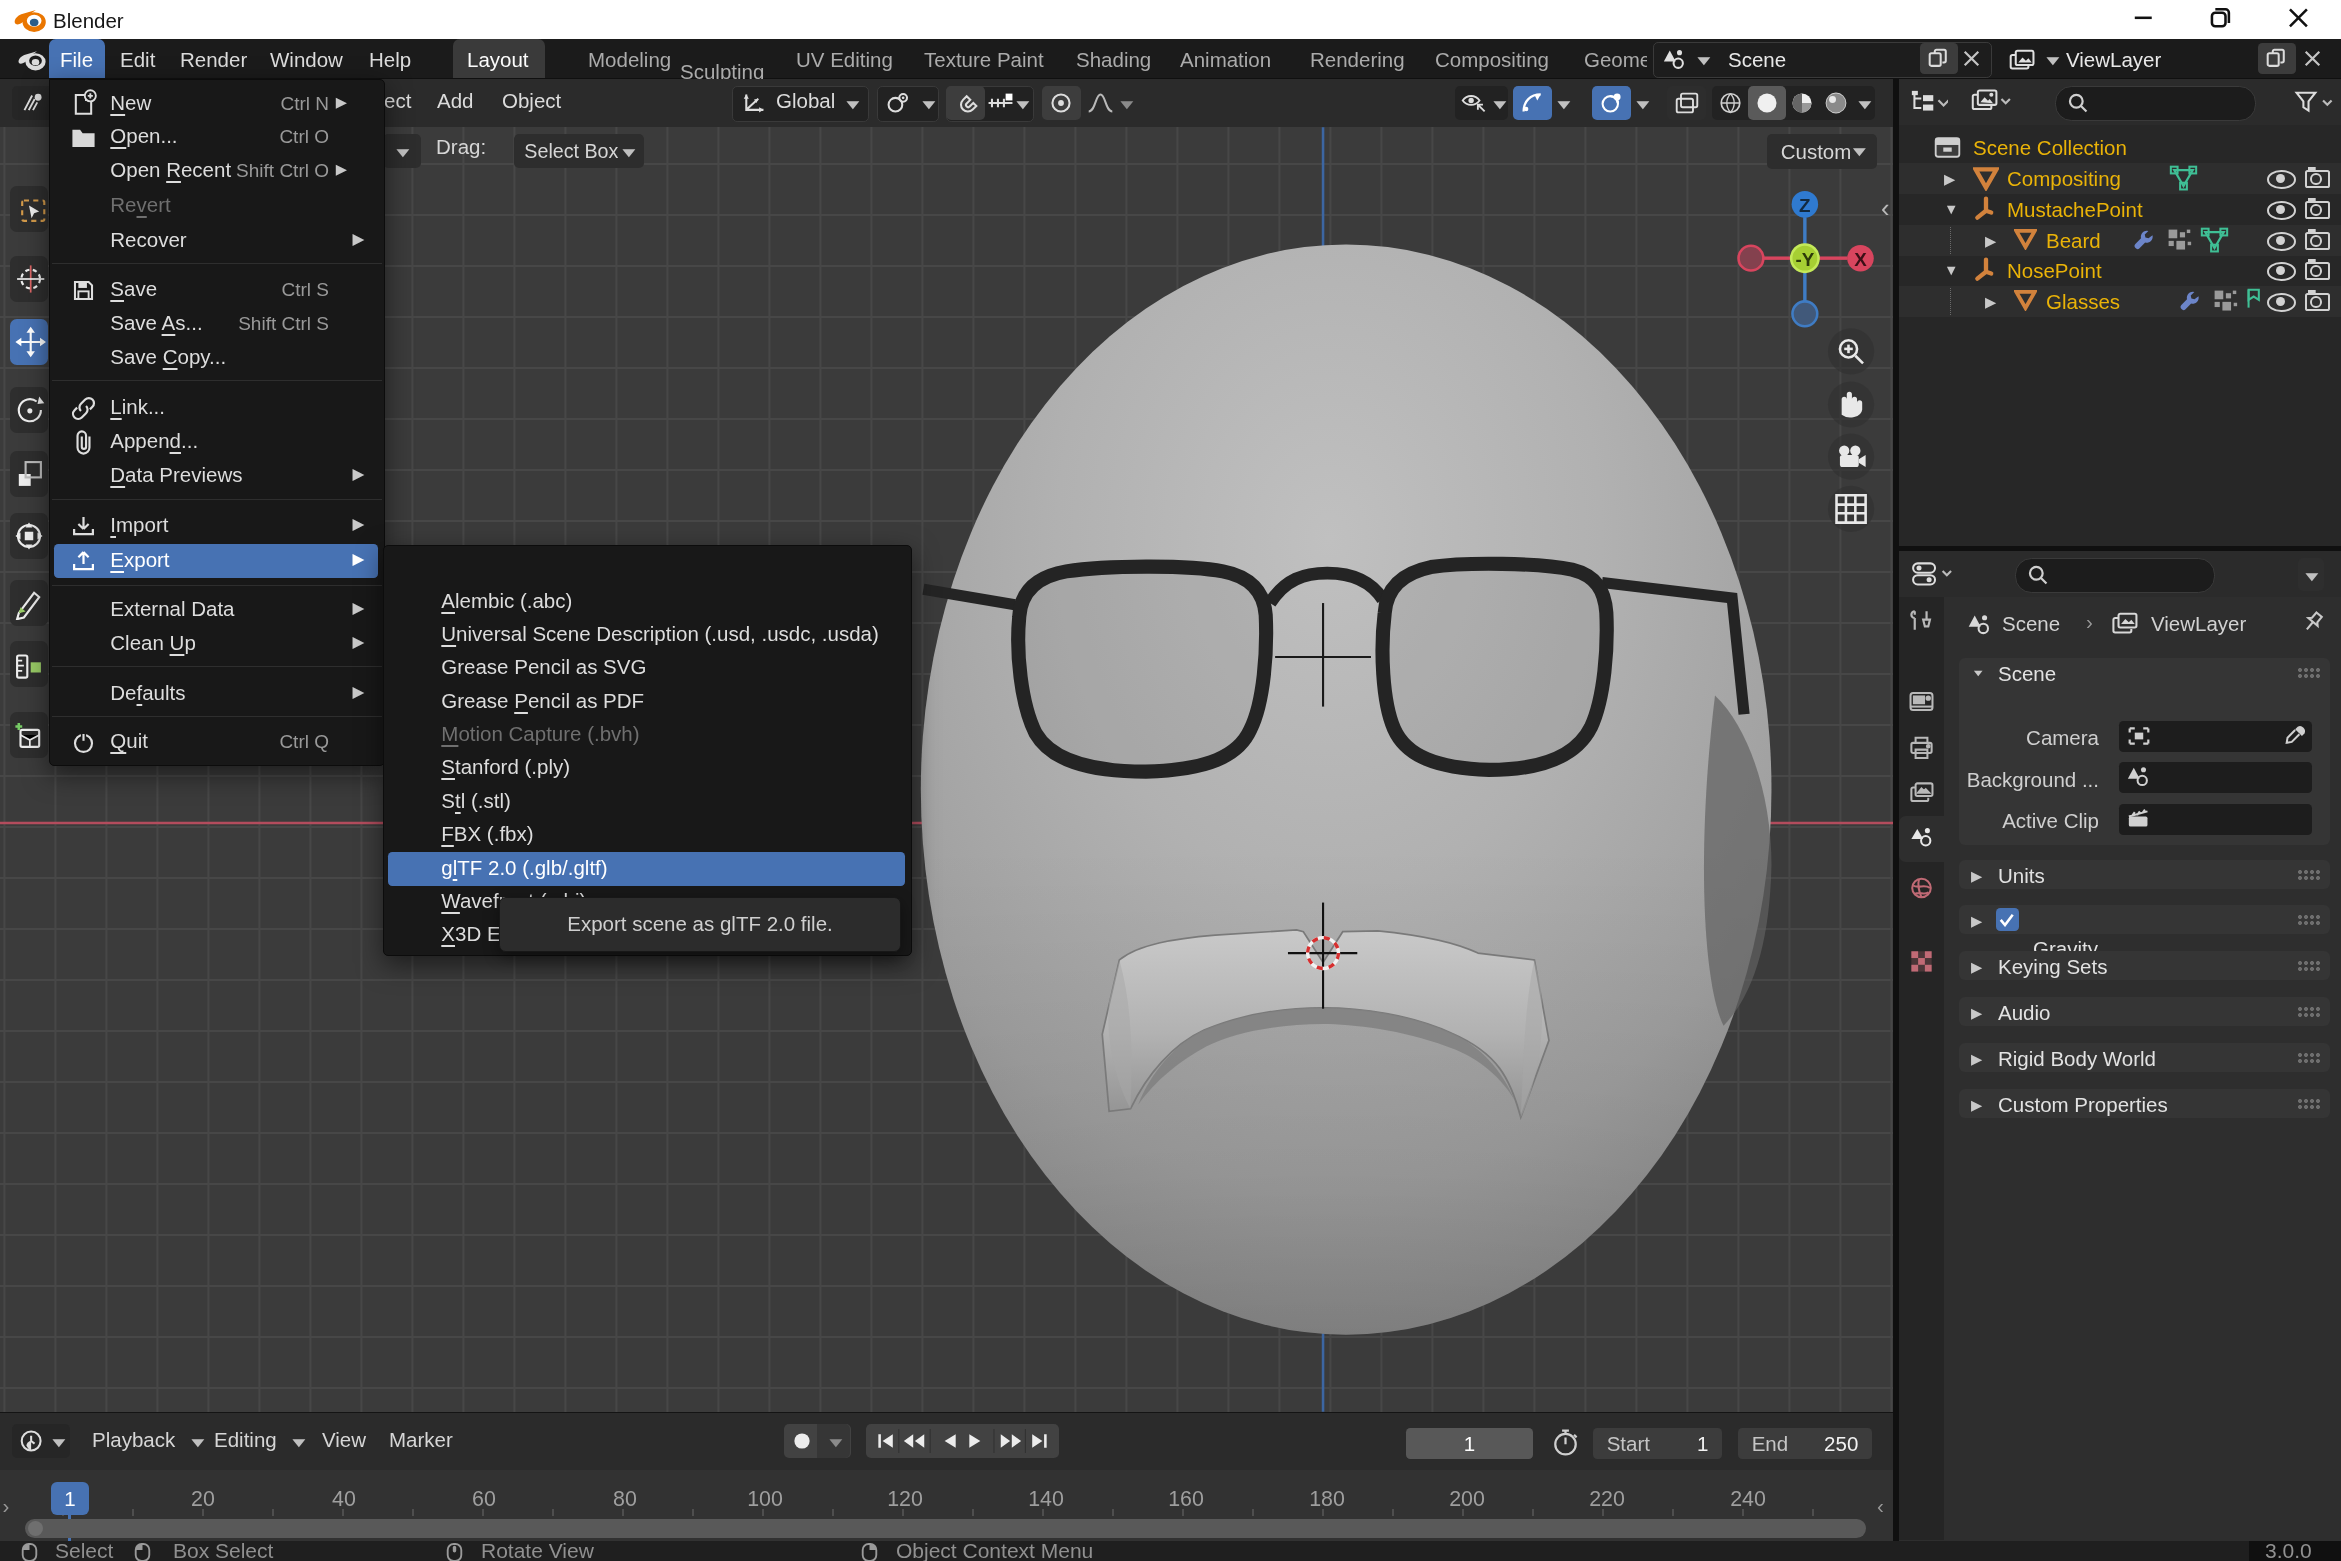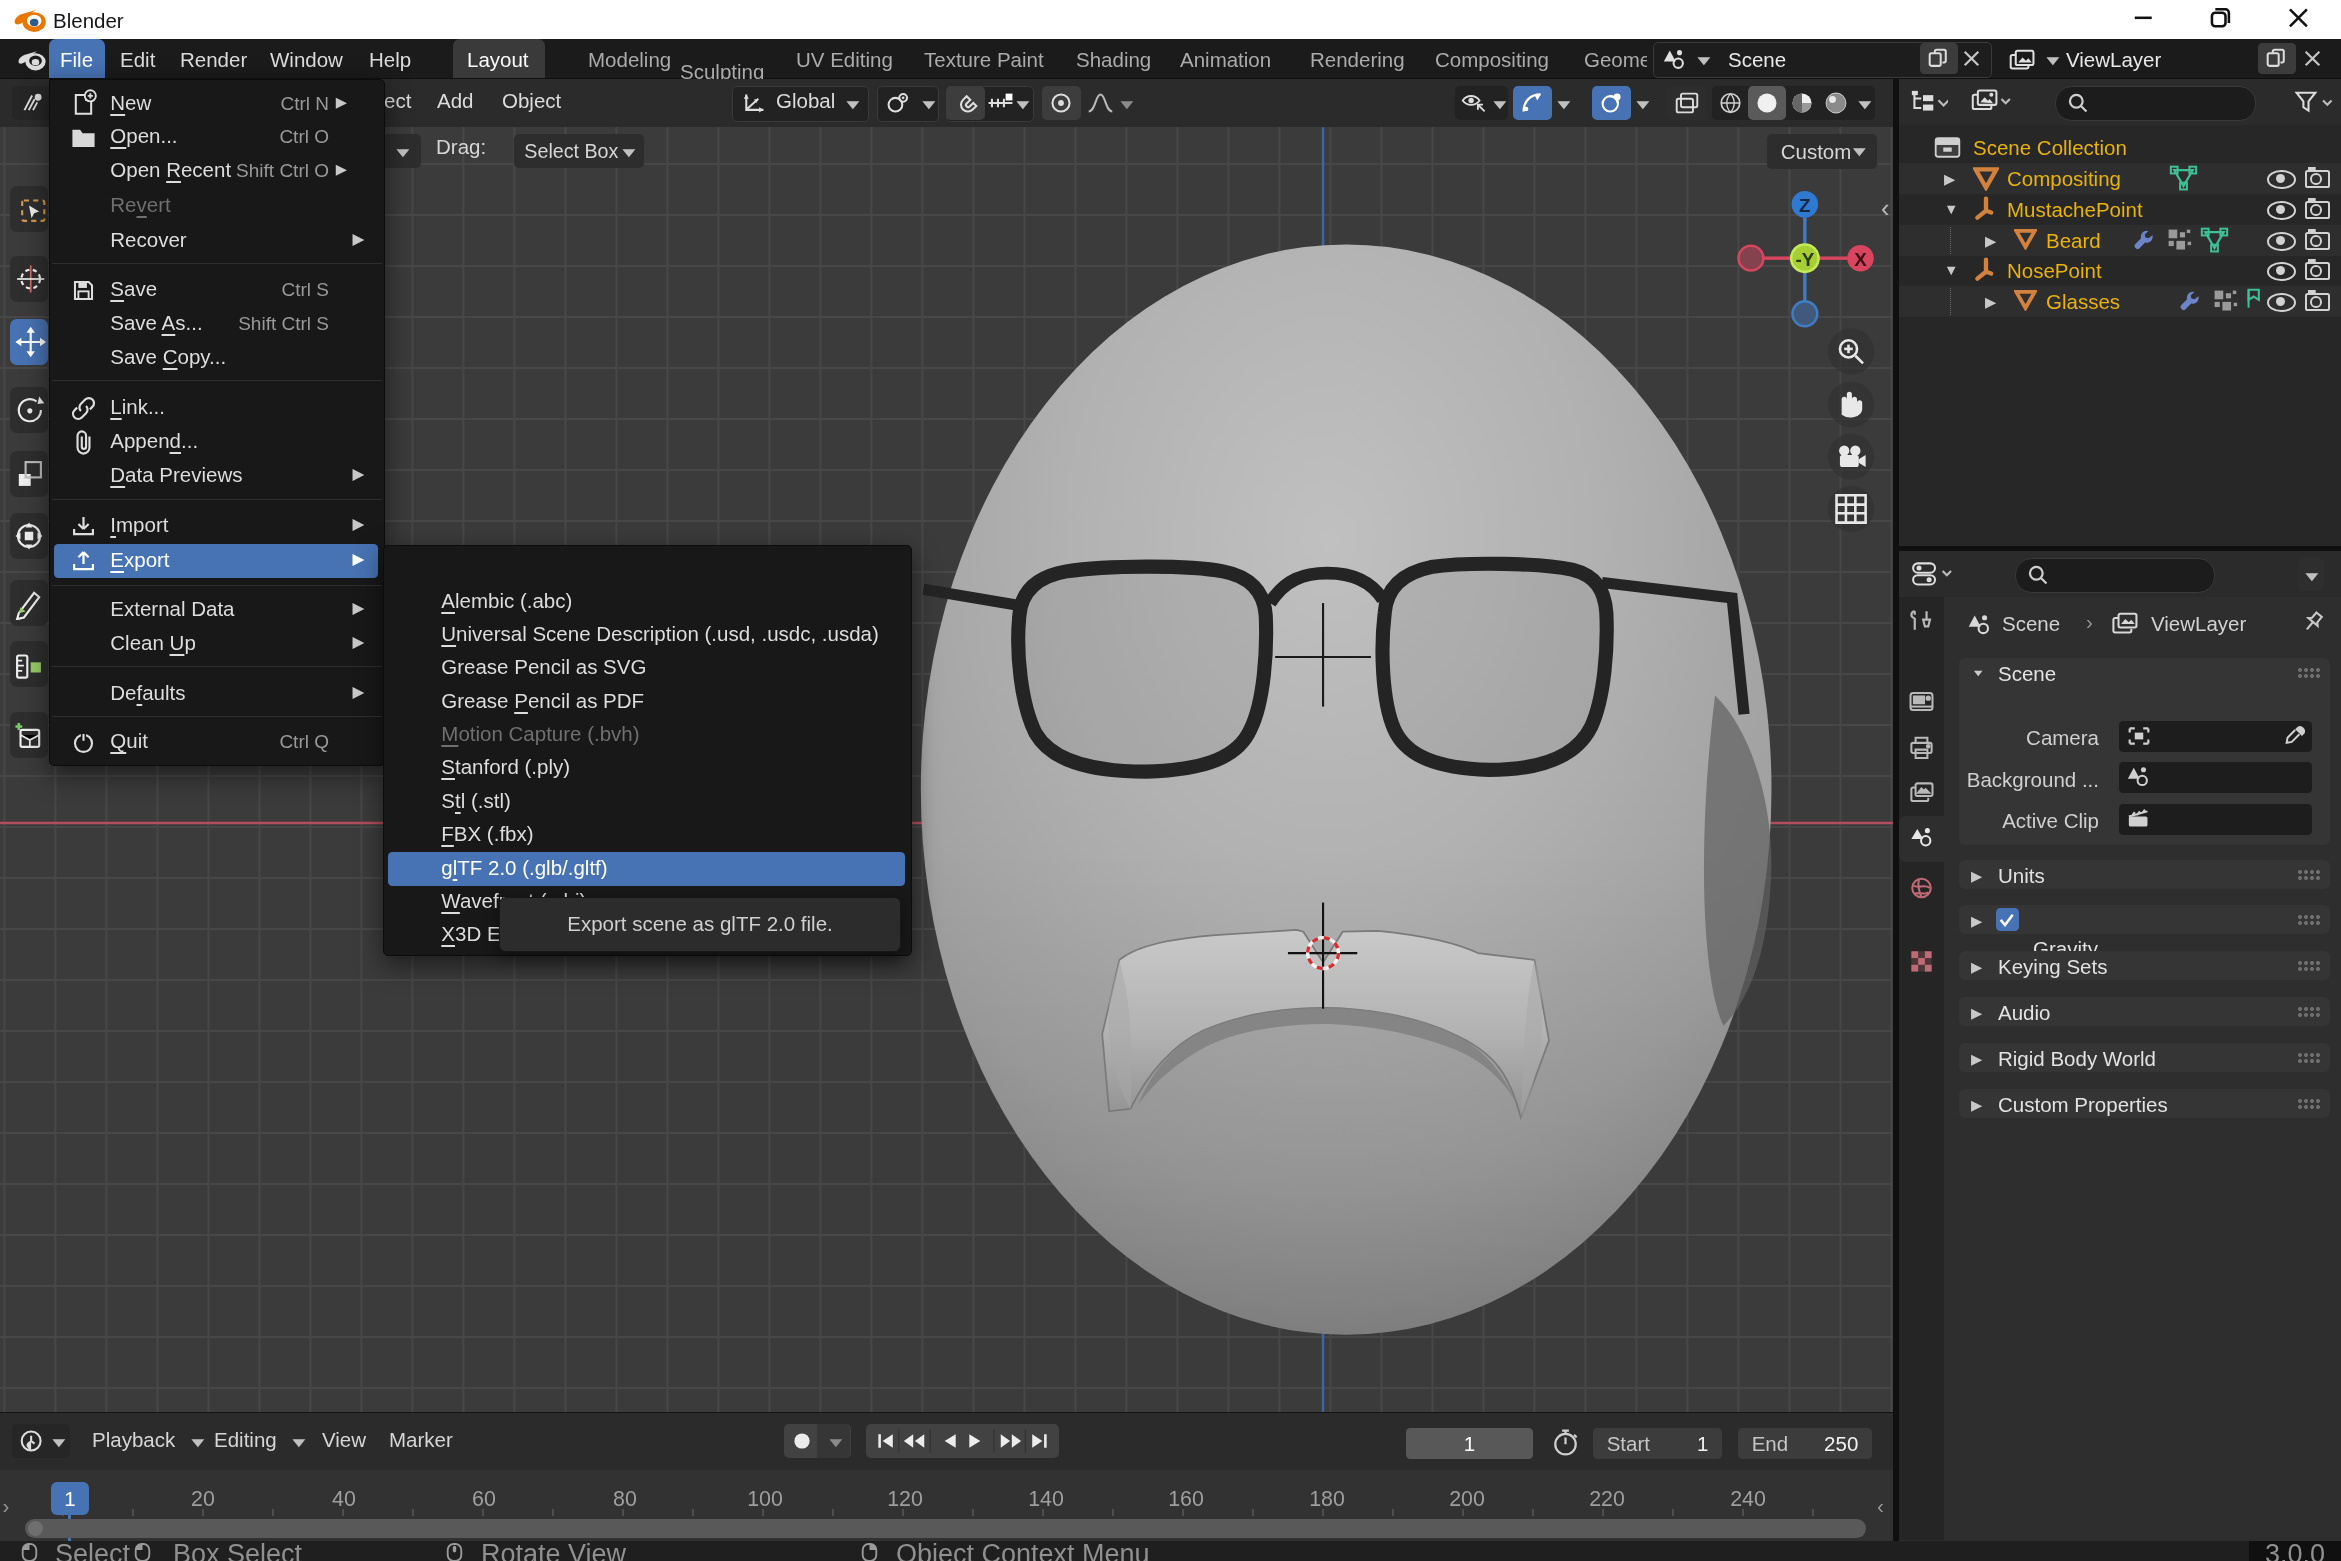--- a/index.html
+++ b/index.html
@@ -17,21 +17,21 @@
 #vpheader{left:0;top:79px;width:1893px;height:48px;background:#2b2b2b;color:#d6d6d6;font-size:20.5px;}
 #viewport{left:0;top:127px;width:1893px;height:1285px;background:#3b3b3b;
  background-image:linear-gradient(#474747 1.7px,transparent 1.7px),linear-gradient(90deg,#474747 1.7px,transparent 1.7px);
  background-size:51px 51px;background-position:3.4px 36px;}
 #scene{left:0;top:127px;width:1893px;height:1285px;}
 
 #outliner{left:1899px;top:79px;width:443px;height:467px;background:#272727;color:#d2d2d2;font-size:20.5px;}
 #properties{left:1899px;top:551px;width:443px;height:990px;background:#2e2e2e;color:#d2d2d2;font-size:20.5px;}
 
 #timeline{left:0;top:1412px;width:1893px;height:129px;background:#2e2e2e;color:#d6d6d6;font-size:20.5px;border-top:1.7px solid #141414;box-sizing:border-box;}
-#statusbar{left:0;top:1541px;width:2249px;height:20.5px;background:#1f1f1f;color:#909090;font-size:27px;}
+#statusbar{left:0;top:1541px;width:2249px;height:20.5px;background:#1f1f1f;color:#909090;font-size:21px;}
 
 .menu{background:#181818;border:0.9px solid #0c0c0c;border-radius:0 5.1px 5.1px 5.1px;box-shadow:0 8.6px 26px rgba(0,0,0,.5);color:#dddddd;font-size:20.5px;}
 .mrow{position:absolute;left:4.3px;width:calc(100% - 10.3px);height:34px;border-radius:4.3px;}
 .mlabel{position:absolute;left:56px;top:4.3px;}
 .mshort{position:absolute;right:49px;top:6px;color:#999999;font-size:19px;}
 .msa{position:absolute;right:31px;top:6px;color:#c8c8c8;font-size:14.6px;}
 .marrow{position:absolute;right:13.7px;top:6px;color:#c8c8c8;font-size:15.4px;}
 .gray{color:#6f6f6f;}
 .u{text-decoration:underline;text-underline-offset:4.3px;text-decoration-thickness:1.7px;}
 .sep{position:absolute;left:1.7px;width:calc(100% - 3.4px);height:0;border-top:1.7px solid #2e2e2e;}

